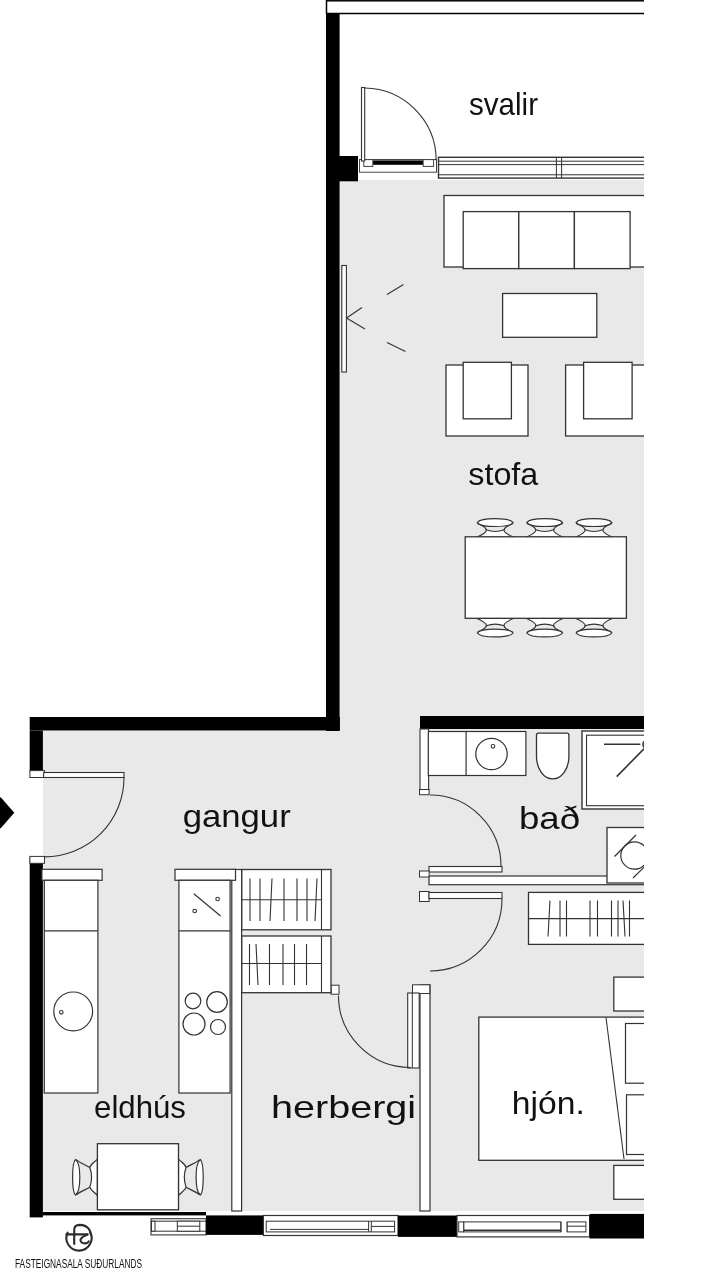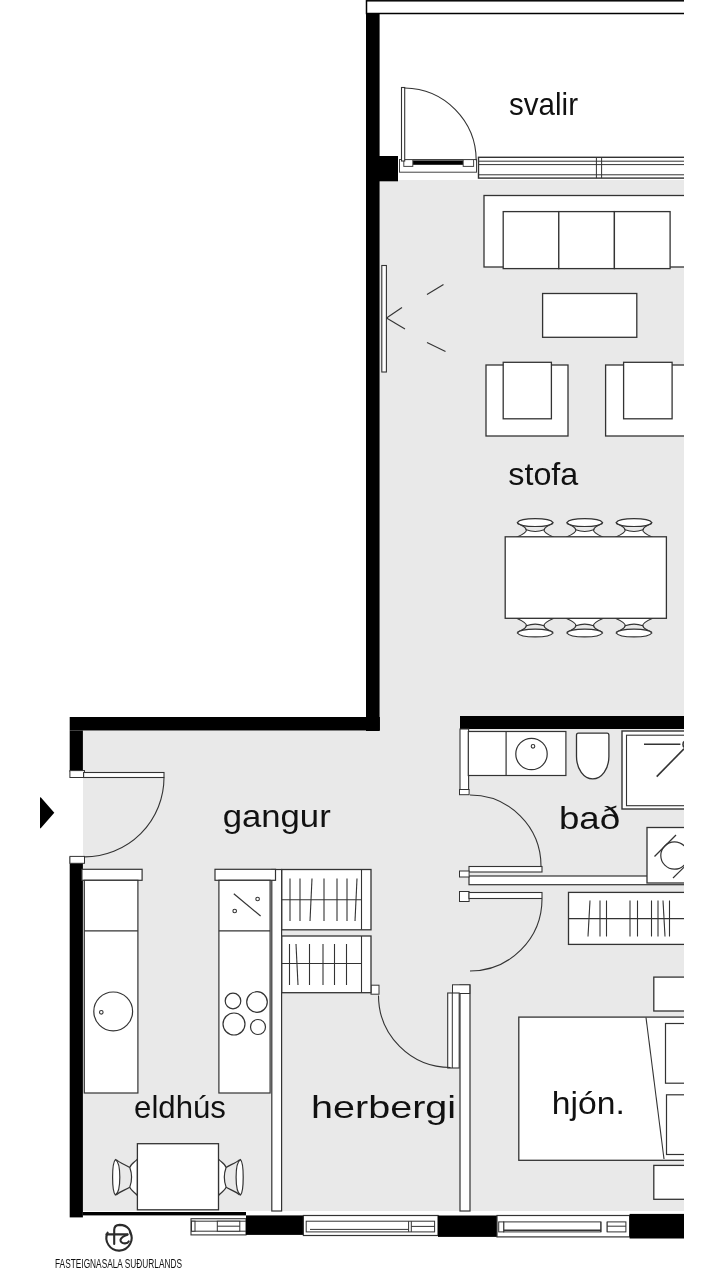--- a/index.html
+++ b/index.html
@@ -1,16 +1,16 @@
 <!DOCTYPE html>
 <html><head>
 <meta charset="utf-8">
 <style>
   html,body{margin:0;padding:0;background:#fff;}
-  #plan{width:644px;height:1280px;position:relative;background:#fff;overflow:hidden;padding-left:40px;}
+  #plan{width:644px;height:1280px;position:relative;background:#fff;overflow:hidden;}
   svg{display:block;}
   text{font-family:"Liberation Sans",sans-serif;fill:#111;}
 </style>
 </head>
 <body>
 <div id="plan">
 <svg width="722" height="1280" viewBox="0 0 722 1280">
 <defs></defs>
 
 <polygon points="43,731 340,731 340,180 662,180 662,1211 43,1211" fill="#e9e9e9"></polygon>

